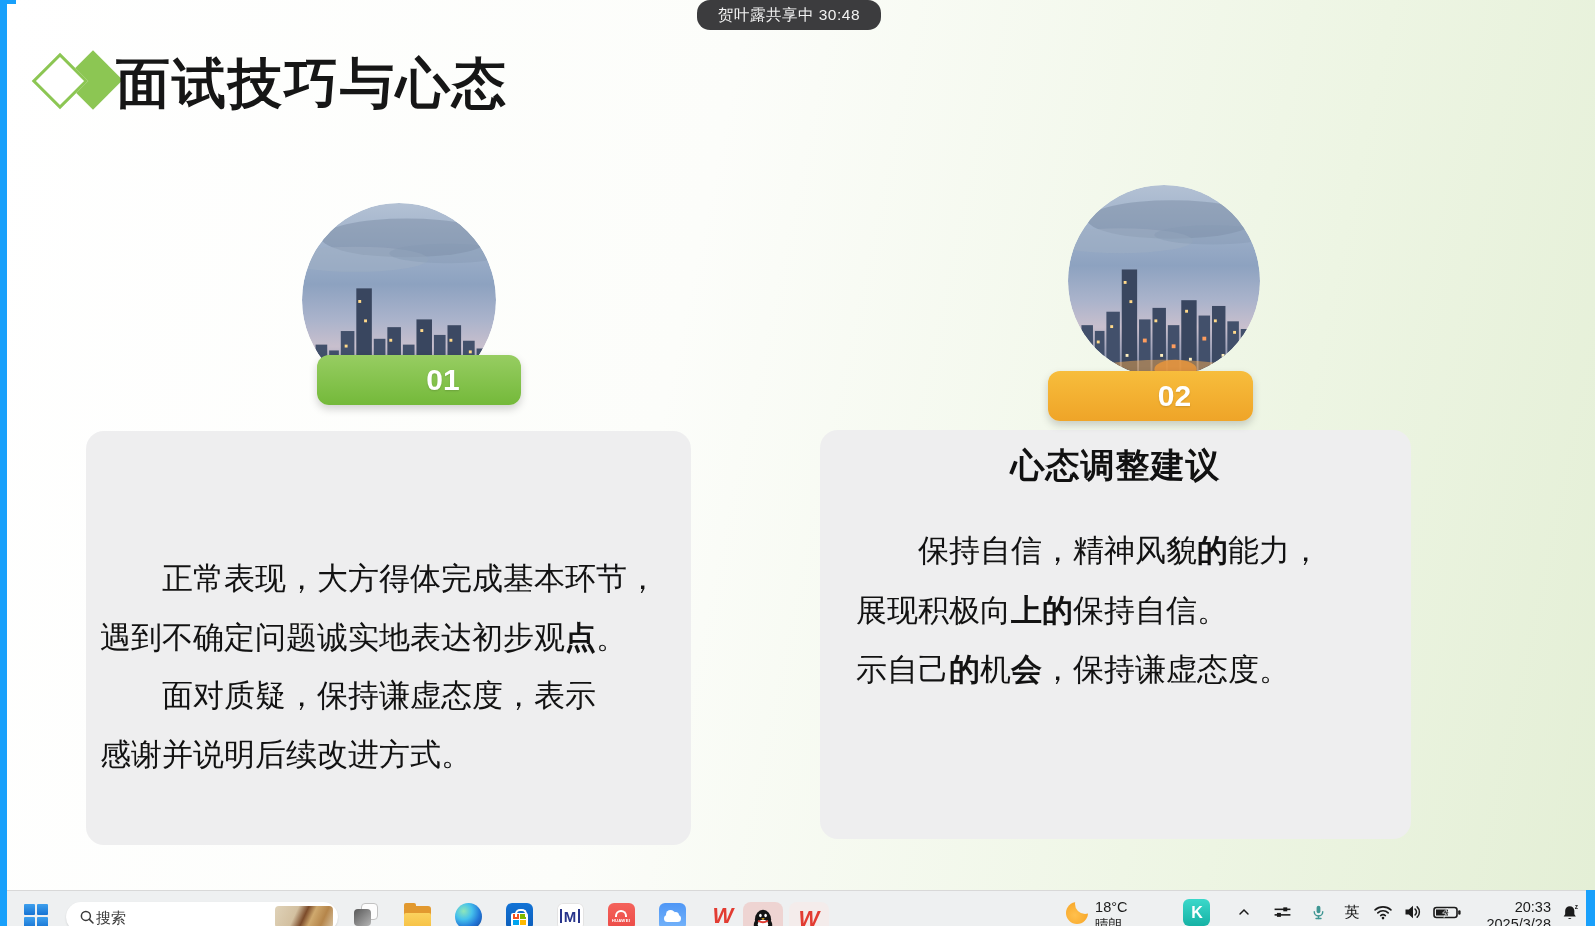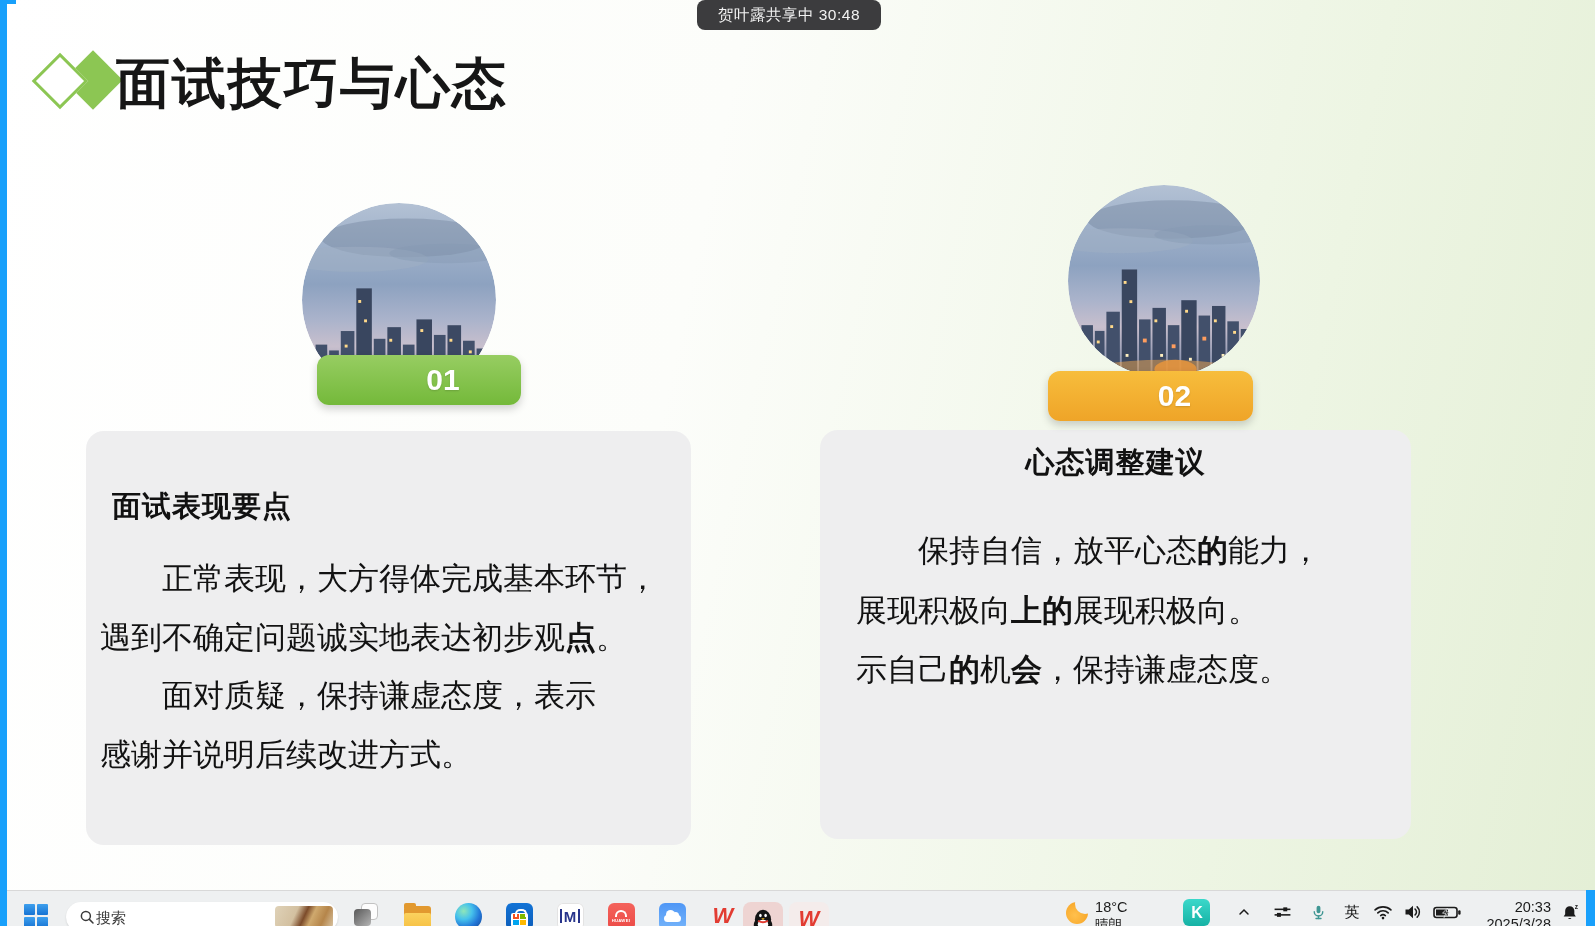--- a/index.html
+++ b/index.html
@@ -4,21 +4,21 @@
 <style>
   * { margin:0; padding:0; box-sizing:border-box; }
   html,body { width:1595px; height:926px; overflow:hidden; font-family:"Liberation Sans","DejaVu Sans",sans-serif; }
   .screen { position:relative; width:1595px; height:926px; background:#fff; overflow:hidden; }
 
   
   .slide { position:absolute; left:0; top:0; width:1595px; height:890px;
     background:linear-gradient(102deg,#ffffff 0%,#fcfdfa 42%,#edf5e3 78%,#e4efd6 100%); }
 
   .share-badge { position:absolute; left:697px; top:0; width:184px; height:30px;
-    background:#3c3c3e; color:#f2f2f2; border-radius:8px; display:flex; align-items:center;
+    background:#3c3c3e; color:#f2f2f2; border-radius:13px; display:flex; align-items:center;
     justify-content:center; font-size:15.5px; letter-spacing:.5px; }
 
   .title-deco { position:absolute; left:36px; top:50px; width:104px; height:66px; }
   .d-solid { position:absolute; left:36px; top:9px; width:42px; height:42px; background:#8cc653; transform:rotate(45deg); }
   .d-outline { position:absolute; left:4px; top:11px; width:40px; height:40px; background:#fff; border:3px solid #8cc653; transform:rotate(45deg); }
   .slide-title { position:absolute; left:116px; top:48px; font-size:54px; font-weight:800; color:#161616; letter-spacing:2px; }
 
   .card { position:absolute; background:#eeeeef; border-radius:18px; }
   .card1 { left:86px; top:431px; width:605px; height:414px; }
   .card2 { left:820px; top:430px; width:591px; height:409px; }
@@ -26,21 +26,21 @@
   .city { position:absolute; border-radius:50%; overflow:hidden; }
   .city1 { left:302px; top:203px; width:194px; height:194px; }
   .city2 { left:1068px; top:185px; width:192px; height:192px; }
 
   .num-badge { position:absolute; height:50px; border-radius:12px; display:flex; align-items:center;
     justify-content:center; color:#fff; font-size:30px; font-weight:800;
     box-shadow:0 4px 8px rgba(0,0,0,.18); text-shadow:0 1px 2px rgba(0,0,0,.15);padding-left:48px; }
   .badge1 { left:317px; top:355px; width:204px; background:linear-gradient(180deg,#97cd62,#74b93a); }
   .badge2 { left:1048px; top:347px; width:205px; background:linear-gradient(180deg,#f7bd3c,#efa428);margin-top:24px; }
 
-  .card-heading { position:absolute; font-size:29px; font-weight:800; color:#111; letter-spacing:1px; }
+  .card-heading { position:absolute; font-size:34px; font-weight:800; color:#111; letter-spacing:1px; }
   .heading1 { left:112px; top:487px; }
   .heading2 { left:820px; top:443px; width:591px; text-align:center; }
 
   .card-body { position:absolute; color:#121212;
     font-family:"Liberation Serif","DejaVu Serif",serif; }
   .body1 { left:100px; top:550px; width:600px; font-size:31px; line-height:58.5px; }
   .body2 { left:856px; top:521px; width:540px; font-size:31px; line-height:59.5px; }
   .bodyline { white-space:nowrap; }
   .bodyline.indent { text-indent:2em; }
   .seg-b { font-family:"Liberation Sans","DejaVu Sans",sans-serif; font-weight:700; }
@@ -206,41 +206,40 @@
 
     <section class="card card1"></section>
     <svg class="city city1" viewBox="0 0 200 200">
       <g clip-path="url(#cityClip)">
           <use href="#cityScene"></use>
         </g>
     </svg>
     <div class="num-badge badge1">
       <span>01</span>
     </div>
-    <h2 class="card-heading heading1">面试表现要点</h2>
     <div class="card-body body1">
         <div class="bodyline indent"><span>正常表现，大方得体完成基本环节，</span></div>
         <div class="bodyline"><span>遇到不确定问题诚实地表达初步观</span><span class="seg-b">点</span><span>。</span></div>
         <div class="bodyline indent"><span>面对质疑，保持谦虚态度，表示</span></div>
         <div class="bodyline"><span>感谢并说明后续改进方式。</span></div>
       </div>
 
     <section class="card card2"></section>
     <svg class="city city2" viewBox="0 0 200 200">
       <g clip-path="url(#cityClip)">
           <use href="#cityScene"></use>
         </g>
     </svg>
     <div class="num-badge badge2">
       <span>02</span>
     </div>
     <h2 class="card-heading heading2">心态调整建议</h2>
     <div class="card-body body2">
-        <div class="bodyline indent"><span>保持自信，放平心态</span><span class="seg-b">的</span><span>能力，</span></div>
-        <div class="bodyline"><span>展现积极向</span><span class="seg-b">上的</span><span>展现积极向。</span></div>
+        <div class="bodyline indent"><span>保持自信，精神风貌</span><span class="seg-b">的</span><span>能力，</span></div>
+        <div class="bodyline"><span>展现积极向</span><span class="seg-b">上的</span><span>保持自信。</span></div>
         <div class="bodyline"><span>示自己</span><span class="seg-b">的</span><span>机</span><span class="seg-b">会</span><span>，保持谦虚态度。</span></div>
       </div>
   </div>
 
   <div class="taskbar">
     <div class="tb-left">
 
       <div class="tb-icon tb-gap" style="margin-right:16px">
         <div class="winlogo">
             <span></span>

